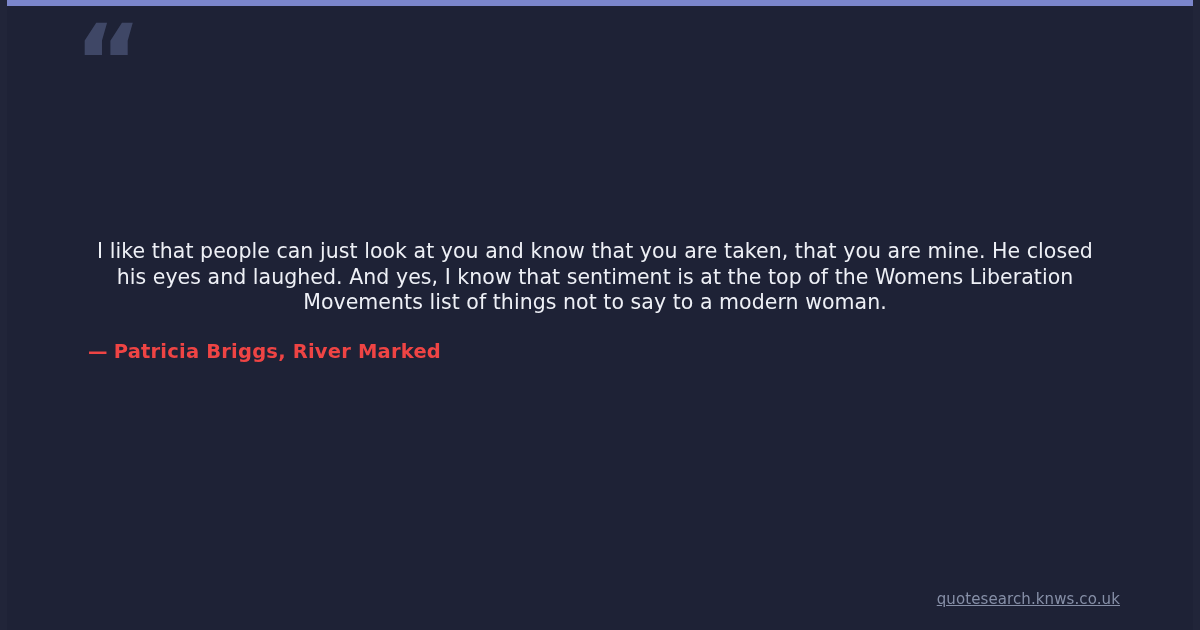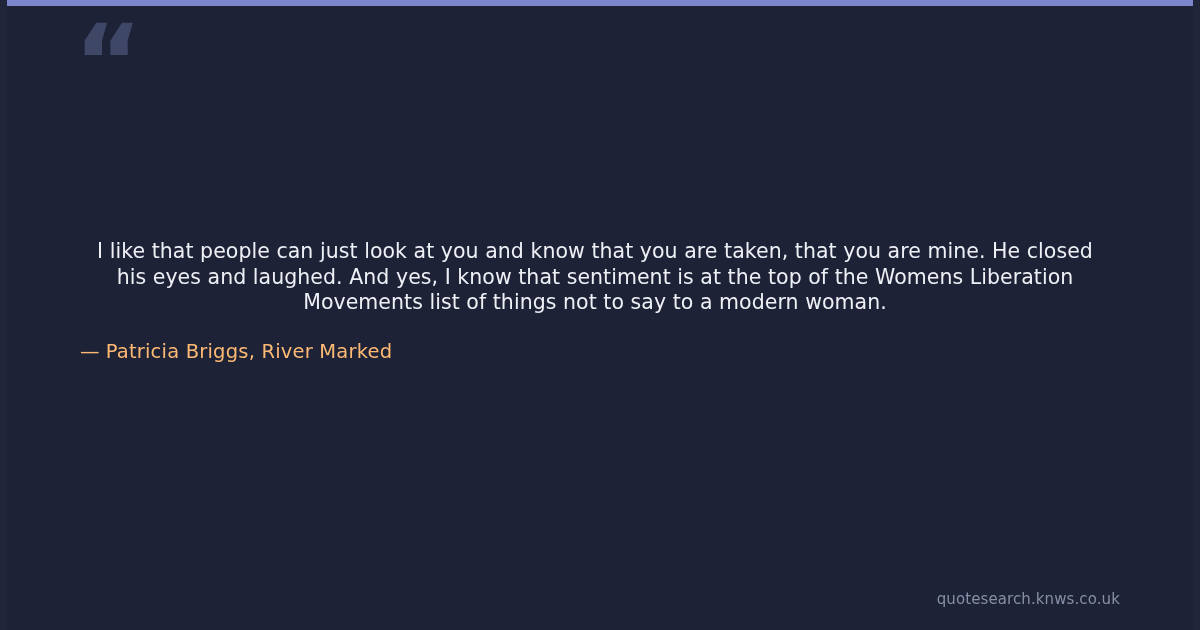--- a/index.html
+++ b/index.html
@@ -70,44 +70,45 @@
     font-size: 20.5px;
     line-height: 25.5px;
     color: #eef0f6;
     font-weight: 400;
     letter-spacing: 0.05px;
     text-align: center;
   }
 
   .attribution {
     position: absolute;
-    left: 80px;
+    left: 88px;
     top: 340px;
     font-family: "DejaVu Sans", sans-serif;
     font-size: 19.5px;
-    font-weight: 400;
-    color: #fdba74;
+    font-weight: 700;
+    color: #ef4444;
     letter-spacing: 0.2px;
     white-space: nowrap;
   }
 
   .attribution .dash {
     margin-right: 6px;
   }
 
   .source-url {
     position: absolute;
     right: 80px;
     bottom: 22px;
     font-family: "DejaVu Sans", sans-serif;
     font-size: 15px;
     font-weight: 400;
     color: #868fa7;
     letter-spacing: 0.1px;
     white-space: nowrap;
+    text-decoration: underline;
   }
 </style>
 </head>
 <body>
 
 <div class="quote-card">
 
   <div class="accent-bar"></div>
 
   <div class="card-frame-edge"></div>

